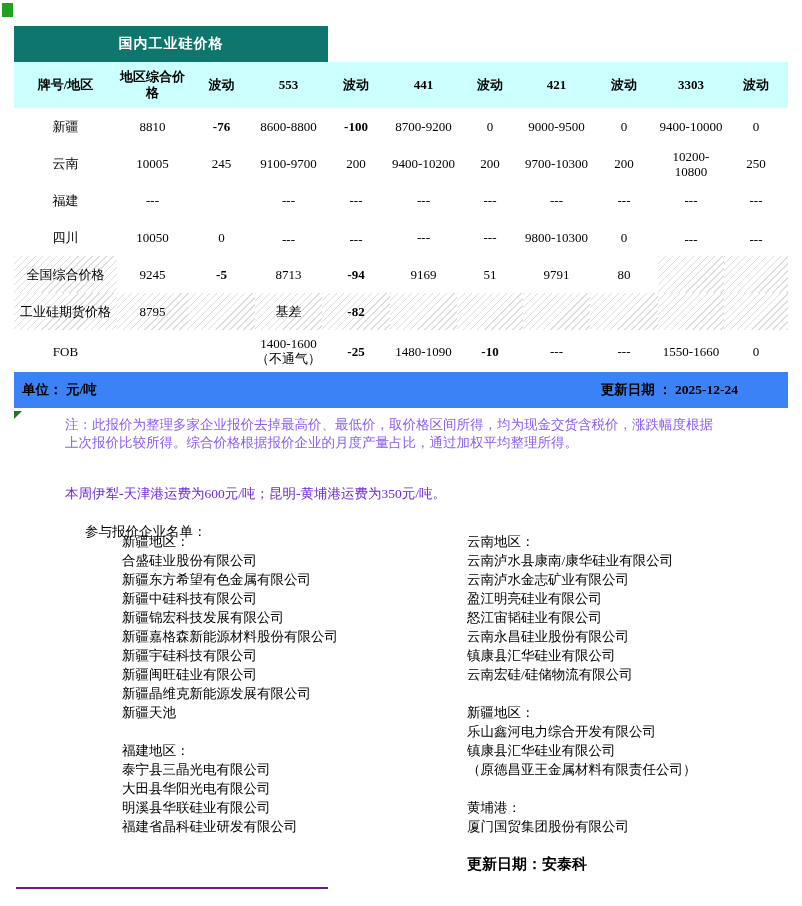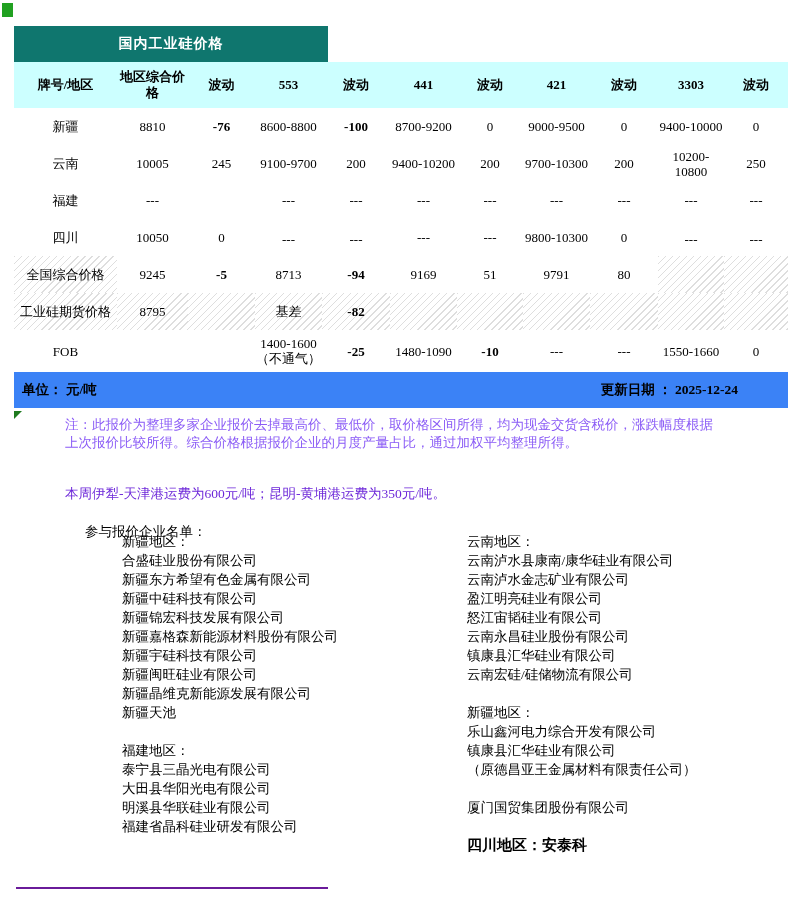--- a/index.html
+++ b/index.html
@@ -226,20 +226,21 @@
         <div>镇康县汇华硅业有限公司</div>
         <div>云南宏硅/硅储物流有限公司</div>
       </div>
       <div class="section">
         <div>新疆地区：</div>
         <div>乐山鑫河电力综合开发有限公司</div>
         <div>镇康县汇华硅业有限公司</div>
         <div>（原德昌亚王金属材料有限责任公司）</div>
       </div>
       <div class="section">
+        <div>黄埔港：</div>
         <div>厦门国贸集团股份有限公司</div>
       </div>
-      <div class="data-source">四川地区：安泰科</div>
+      <div class="data-source">更新日期：安泰科</div>
     </div>
 
   <div class="bottom-line"></div>
 
 </div>
 
 </body></html>

